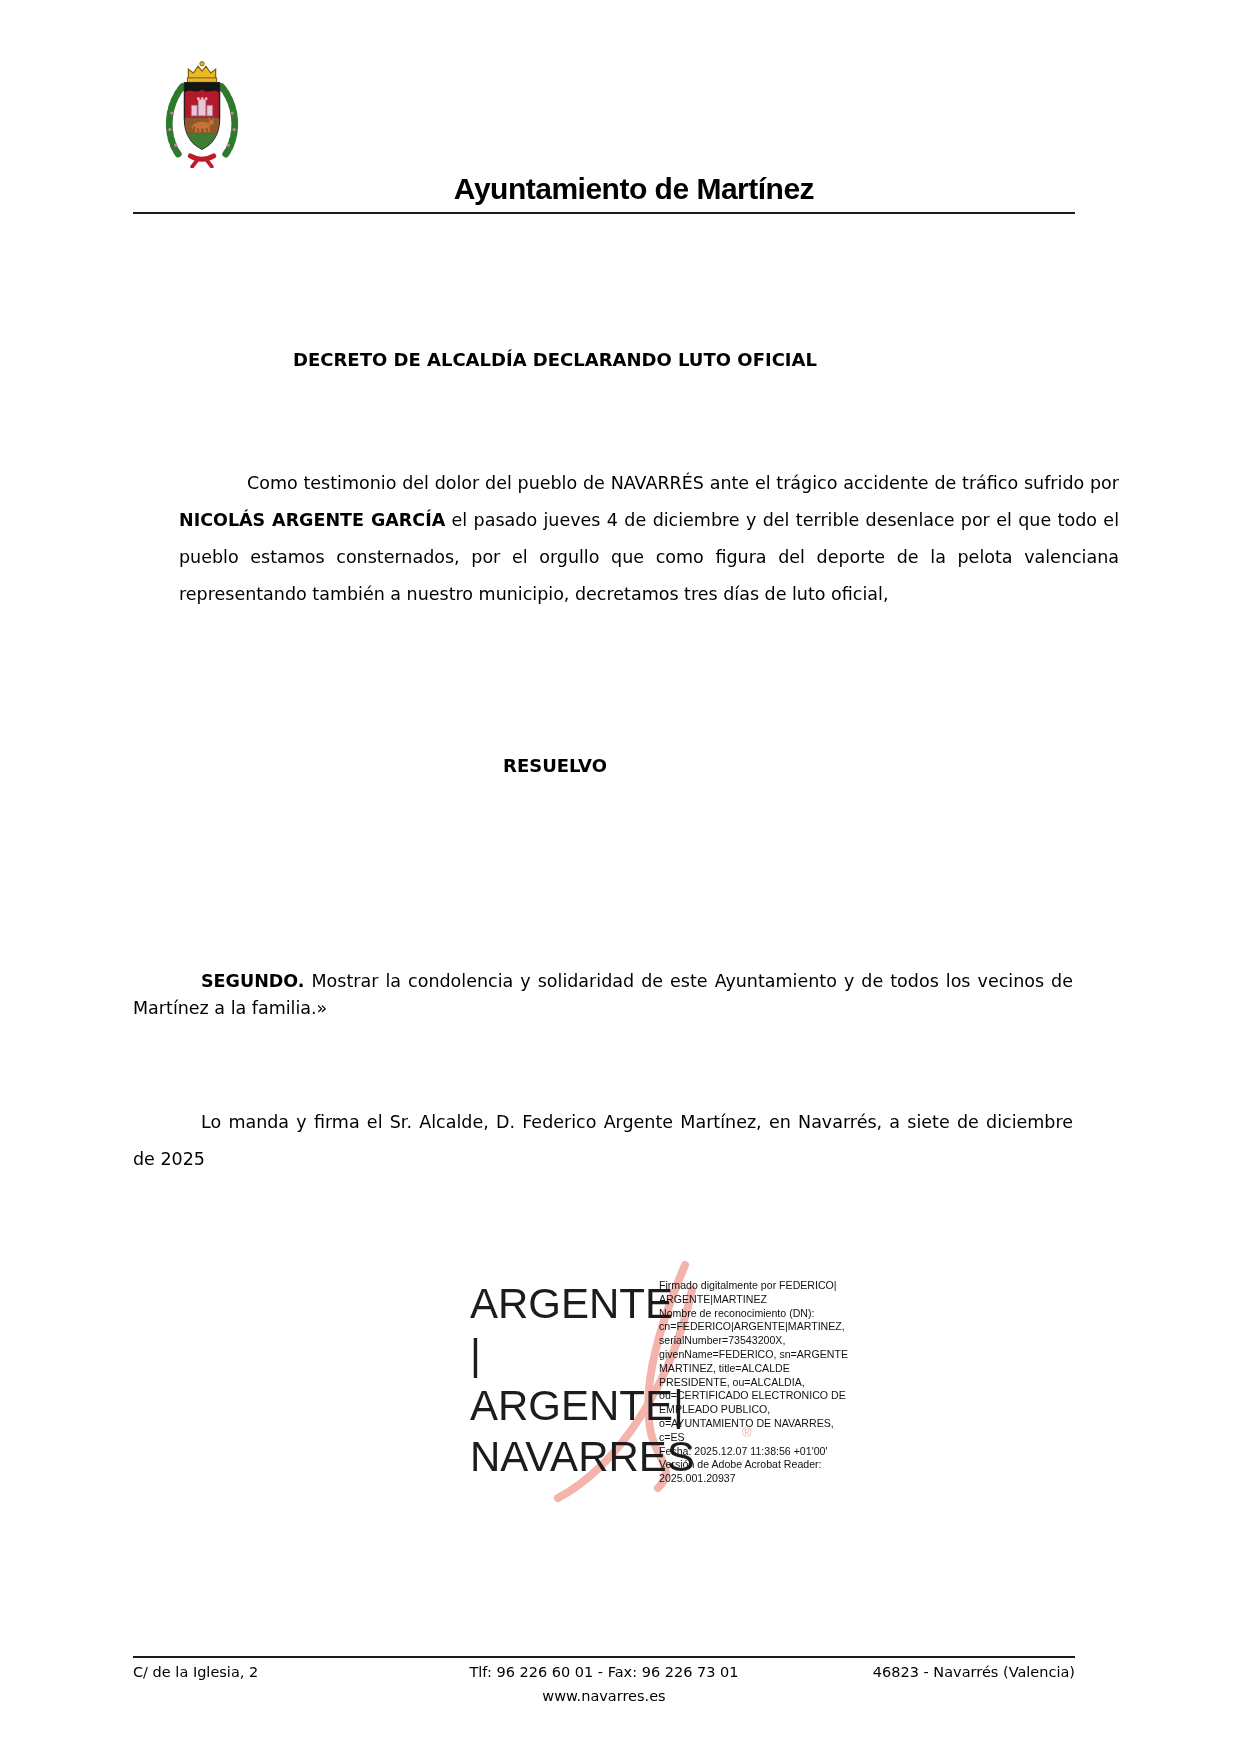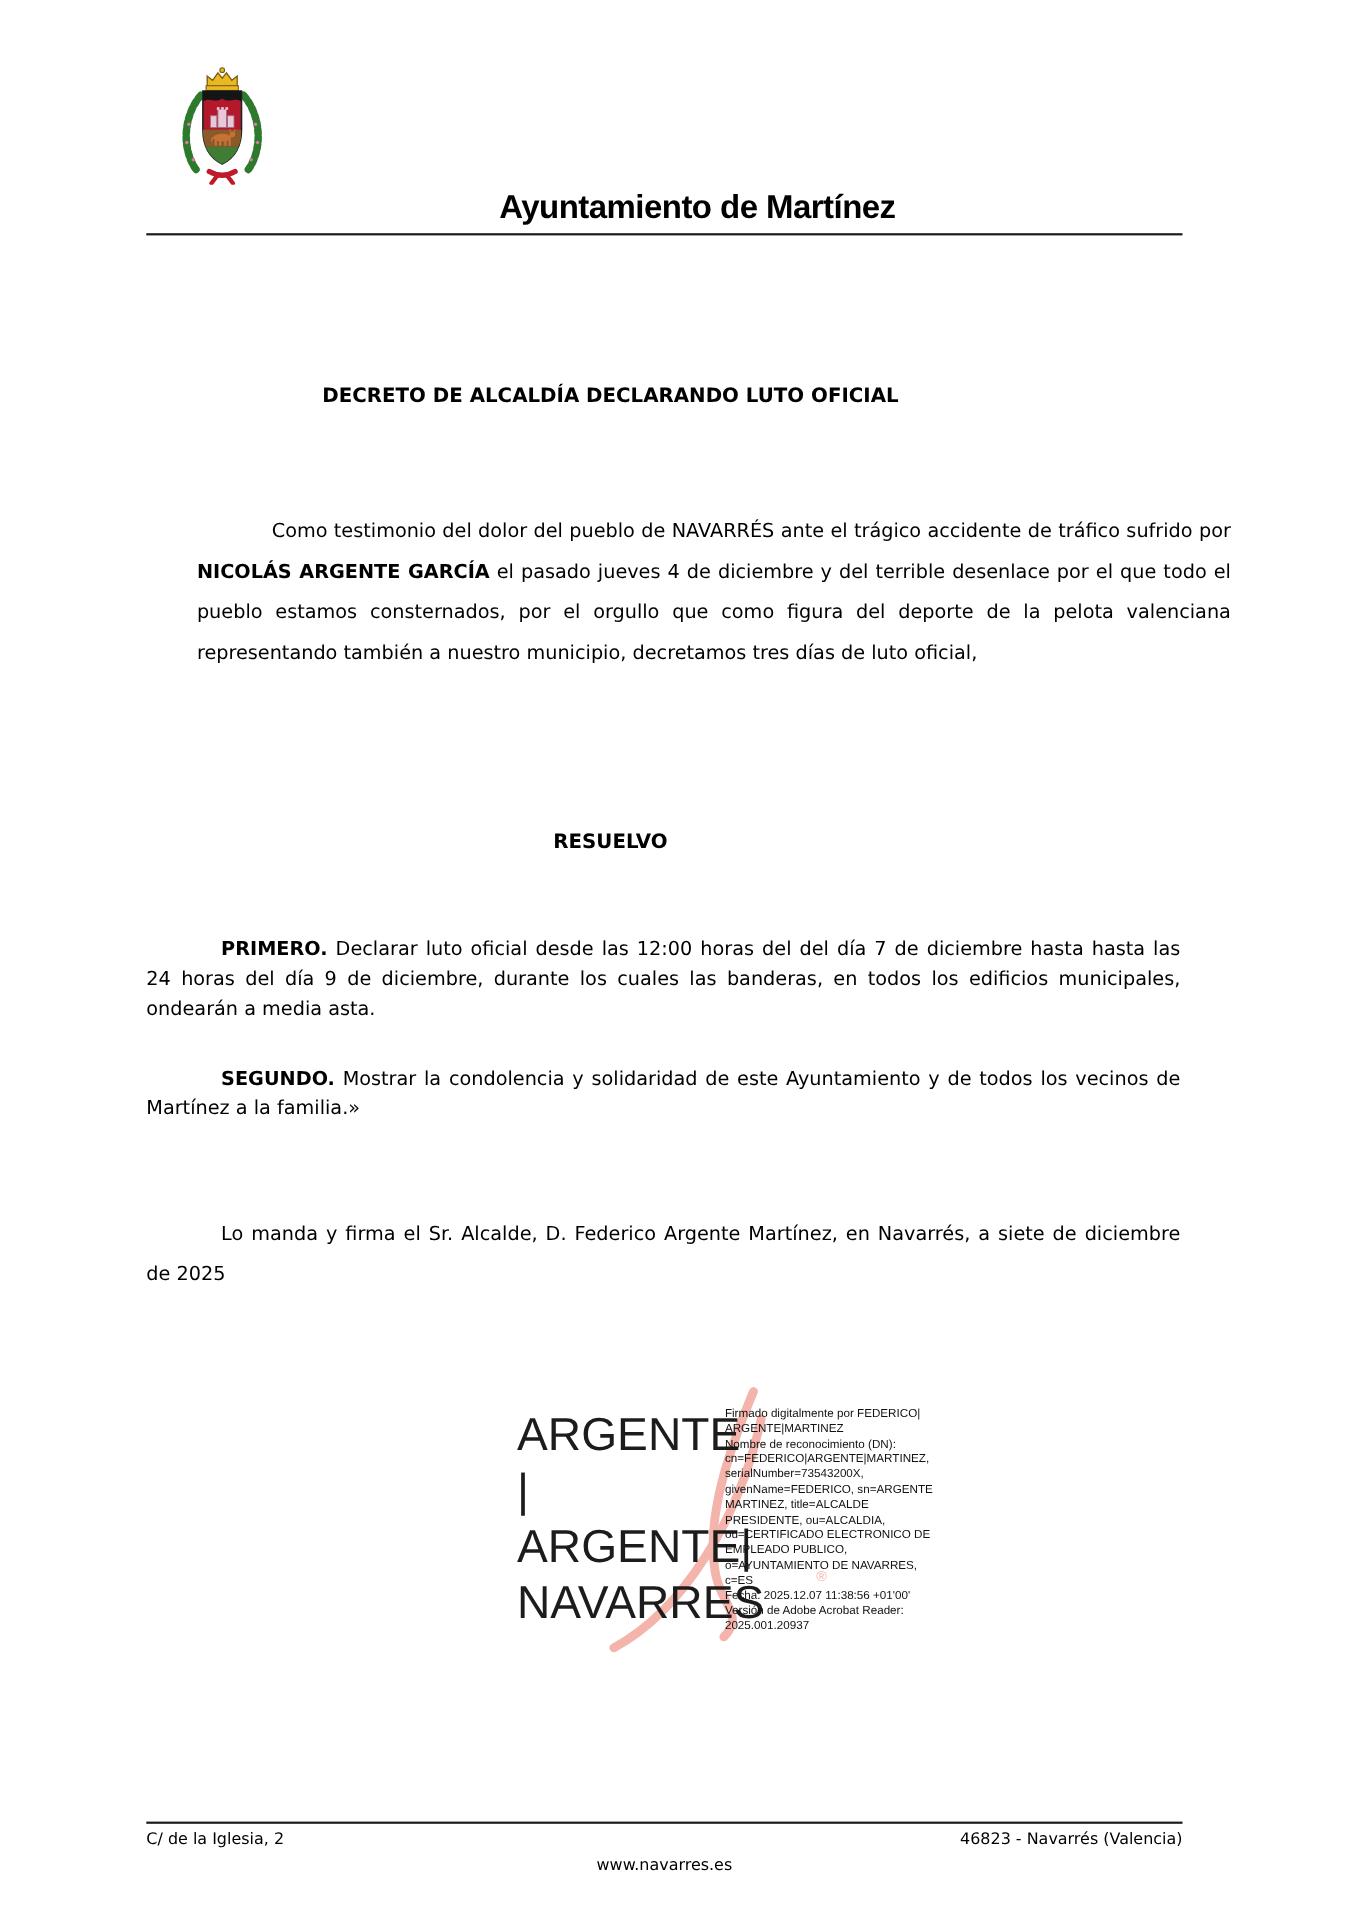--- a/index.html
+++ b/index.html
@@ -121,21 +121,20 @@
 
   <div class="header-title">Ayuntamiento de Martínez</div>
   <div class="header-rule"></div>
 
   <div class="doc-heading h-title">DECRETO DE ALCALDÍA DECLARANDO LUTO OFICIAL</div>
 
   <p class="body-text p-intro"><span>Como testimonio del dolor del pueblo de NAVARRÉS ante el trágico accidente de tráfico sufrido por </span><span class="bold">NICOLÁS ARGENTE GARCÍA</span><span> el pasado jueves 4 de diciembre y del terrible desenlace por el que todo el pueblo estamos consternados, por el orgullo que como figura del deporte de la pelota valenciana representando también a nuestro municipio, decretamos tres días de luto oficial,</span></p>
 
   <div class="doc-heading h-resuelvo">RESUELVO</div>
 
-  <p class="body-text p-primero"><span class="bold">PRIMERO.</span><span> Declarar luto oficial desde las 12:00 horas del del día 7 de diciembre hasta hasta las 24 horas del día 9 de diciembre, durante los cuales las banderas, en todos los edificios municipales, ondearán a media asta.</span></p>
 
   <p class="body-text p-segundo"><span class="bold">SEGUNDO.</span><span> Mostrar la condolencia y solidaridad de este Ayuntamiento y de todos los vecinos de Martínez a la familia.»</span></p>
 
   <p class="body-text p-closing">Lo manda y firma el Sr. Alcalde, D. Federico Argente Martínez, en Navarrés, a siete de diciembre de 2025</p>
 
   <svg class="sig-scribble" viewBox="0 0 240 250" xmlns="http://www.w3.org/2000/svg">
     <path d="M145 5 C122 60, 102 120, 110 168 C114 198, 138 208, 118 228" fill="none" stroke="#f4b3ab" stroke-width="8" stroke-linecap="round"></path>
     <path d="M18 238 C80 205, 132 122, 152 30" fill="none" stroke="#f4b3ab" stroke-width="8" stroke-linecap="round"></path>
   </svg>
   <div class="sig-reg">®</div>
@@ -158,16 +157,17 @@
 ou=CERTIFICADO ELECTRONICO DE
 EMPLEADO PUBLICO,
 o=AYUNTAMIENTO DE NAVARRES,
 c=ES
 Fecha: 2025.12.07 11:38:56 +01'00'
 Versión de Adobe Acrobat Reader:
 2025.001.20937</div>
 
   <div class="footer-rule"></div>
   <div class="footer-left">C/ de la Iglesia, 2</div>
+  <div class="footer-center">Tlf: 96 226 60 01 - Fax: 96 226 73 01</div>
   <div class="footer-right">46823 - Navarrés (Valencia)</div>
   <div class="footer-web">www.navarres.es</div>
 
 </div>
 
 </body></html>

